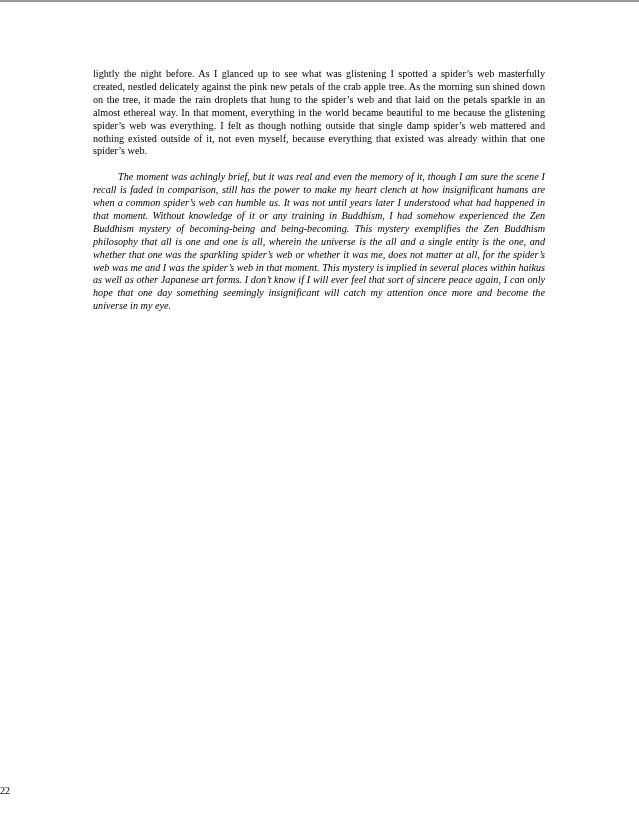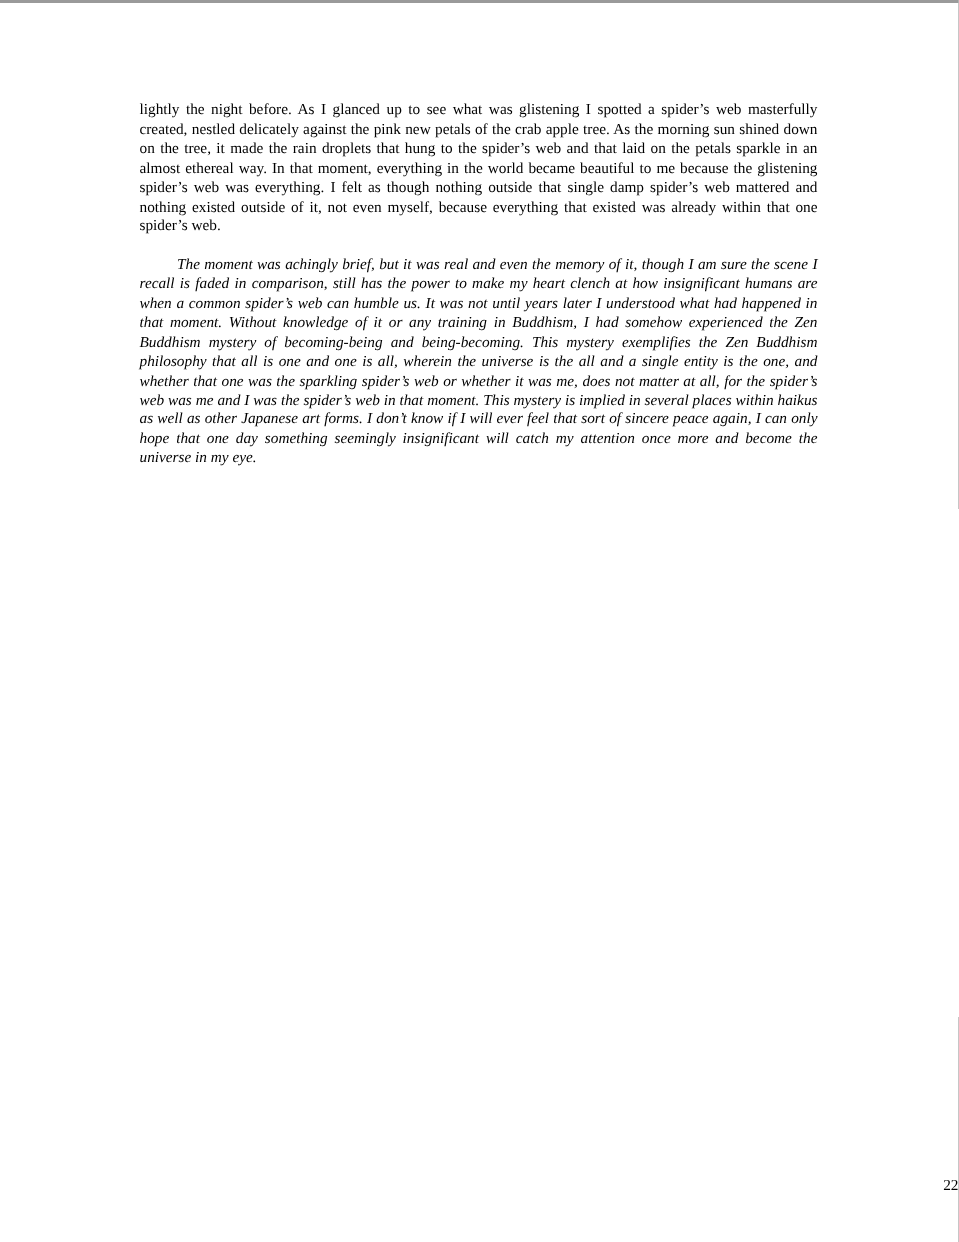--- a/index.html
+++ b/index.html
@@ -39,21 +39,21 @@
   }
   .para + .para {
     margin-top: 12.9px;
     font-style: italic;
   }
   .page-number {
     position: absolute;
     left: 0;
     right: 0;
     top: 783px;
-    text-align: right;
+    text-align: left;
     font-size: 10.2px;
     color: #000000;
   }
 </style>
 </head>
 <body>
 
 <div class="page">
   <div class="content">
     <p class="para">lightly the night before. As I glanced up to see what was glistening I spotted a spider’s web masterfully created, nestled delicately against the pink new petals of the crab apple tree. As the morning sun shined down on the tree, it made the rain droplets that hung to the spider’s web and that laid on the petals sparkle in an almost ethereal way. In that moment, everything in the world became beautiful to me because the glistening spider’s web was everything. I felt as though nothing outside that single damp spider’s web mattered and nothing existed outside of it, not even myself, because everything that existed was already within that one spider’s web.</p>

